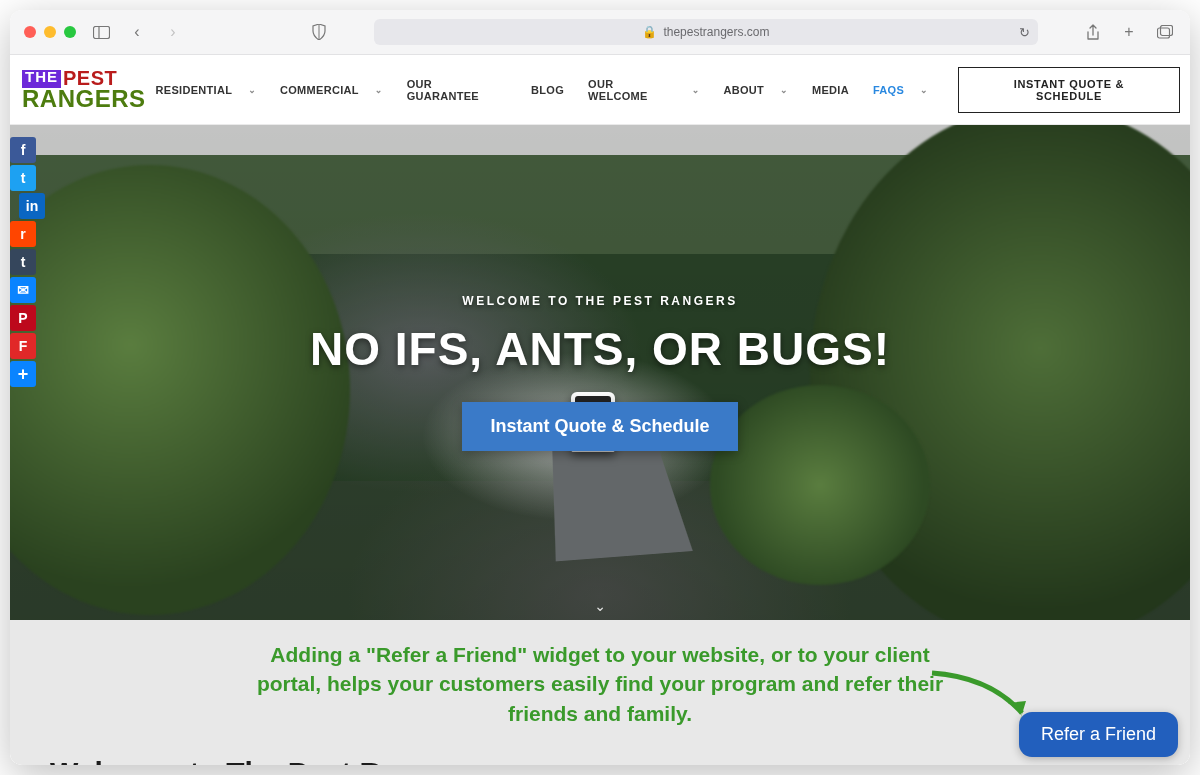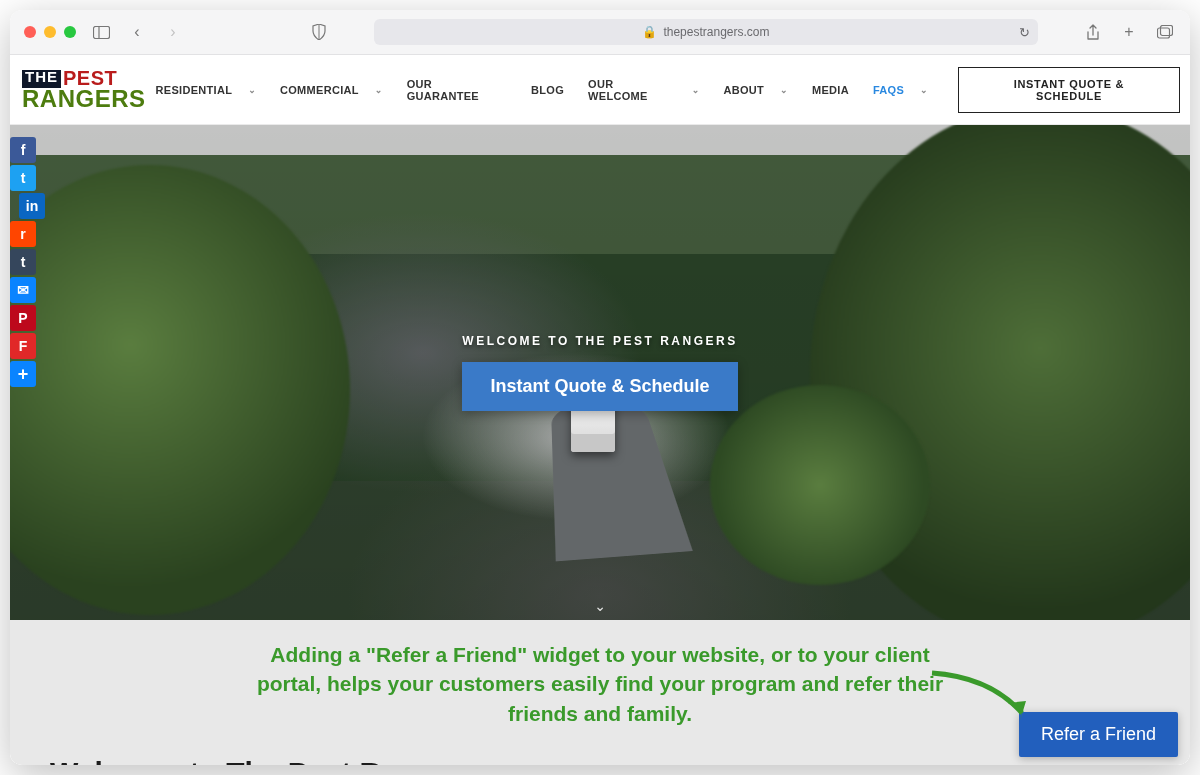--- a/index.html
+++ b/index.html
@@ -59,21 +59,21 @@
     height: 70px;
     background: #fff;
     border-bottom: 1px solid #eaeaea;
     display: flex; align-items: center;
     padding: 0 10px 0 12px;
     gap: 10px;
   }
   .logo { font-family: sans-serif; font-weight: 800; line-height: .88; letter-spacing: .5px; }
   .logo .top { display:flex; gap:2px; }
   .logo .the {
-    background:#0f172a; color:#fff; font-size:15px; padding: 0 3px;
+    background:#6d28d9; color:#fff; font-size:15px; padding: 0 3px;
     display:inline-block; letter-spacing:1px;
   }
   .logo .pest { color:#b91c1c; font-size:20px; }
   .logo .rangers { color:#4d7c0f; font-size:24px; }
   .menu { display:flex; gap:24px; margin-left:auto; align-items:center; font-size:11px; font-weight:700; color:#333; letter-spacing:.3px; }
   .menu .item { display:flex; align-items:center; gap:16px; cursor:pointer; }
   .menu .item.faqs { color:#2988e0; }
   .chev { font-size:9px; color:#888; }
   .quote-btn {
     border:1px solid #222; color:#222; background:#fff;
@@ -131,21 +131,21 @@
     padding: 20px 40px 0 40px;
   }
   .green-note {
     color:#3a9a2b; font-weight:700; font-size:21px; line-height:1.4;
     text-align:center; max-width:720px; margin: 0 auto 10px auto;
   }
   .welcome { color:#1c1c1c; font-size:30px; font-weight:600; margin-top:28px; }
   .refer {
     position:absolute; right:12px; bottom:8px;
     background:#225fbd; color:#fff; border:none;
-    font-size:18px; padding:12px 22px; border-radius:2px;
+    font-size:18px; padding:12px 22px; border-radius:13px;
     box-shadow: 0 2px 8px rgba(0,0,0,.25); cursor:pointer;
   }
   .arrow { position:absolute; right:150px; bottom:34px; z-index:2; }
 </style>
 </head>
 <body>
 
 <div class="window">
 
   <div class="toolbar">
@@ -233,20 +233,21 @@
       <button class="quote-btn">INSTANT QUOTE &amp; SCHEDULE</button>
     </div>
 
     <div class="hero">
       <div class="road"></div>
       <div class="tree a"></div>
       <div class="tree b"></div>
       <div class="tree c"></div>
       <div class="truck"></div>
       <div class="pre">WELCOME TO THE PEST RANGERS</div>
+      <h1>NO IFS, ANTS, OR BUGS!</h1>
       <button class="cta">Instant Quote &amp; Schedule</button>
       <div class="scroll">⌄</div>
     </div>
 
     <div class="socials" id="socials">
         <div class="sq fb">f</div>
         <div class="sq tw">t</div>
         <div class="sq li">in</div>
         <div class="sq rd">r</div>
         <div class="sq tb">t</div>

